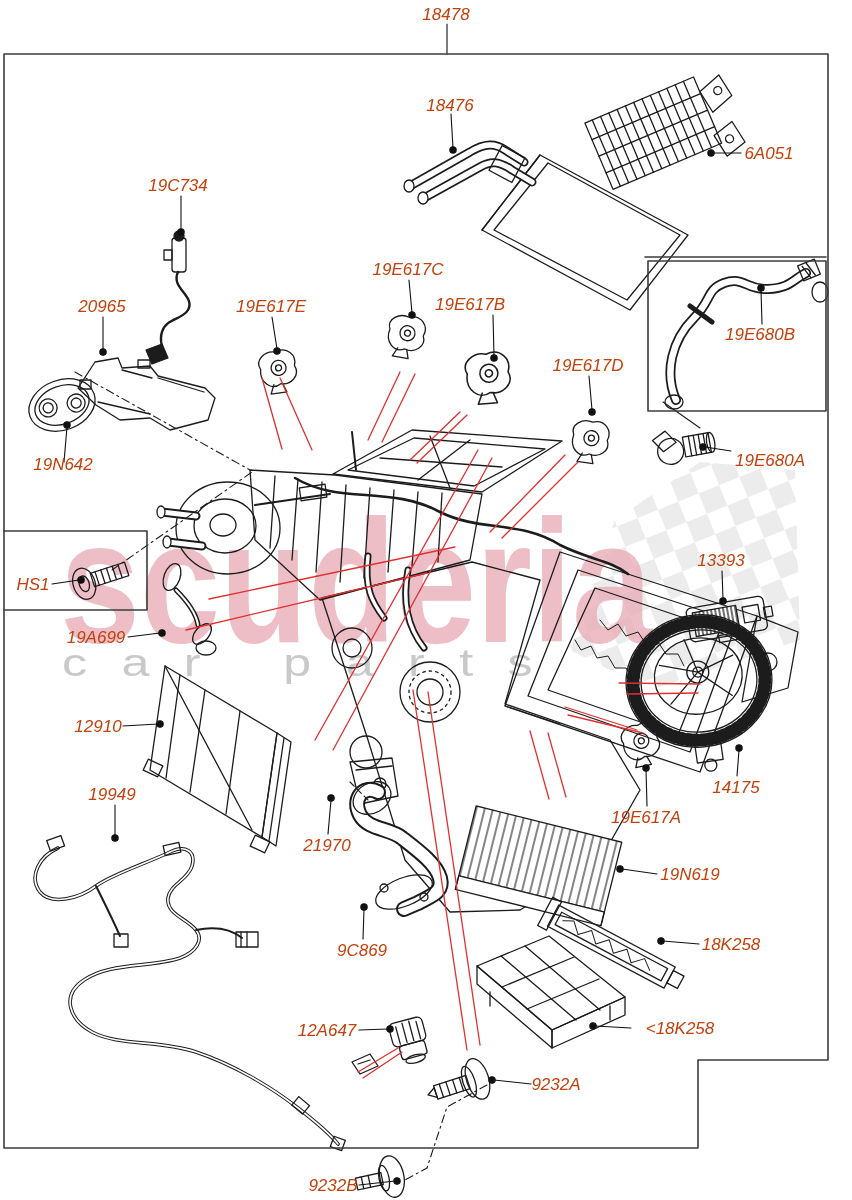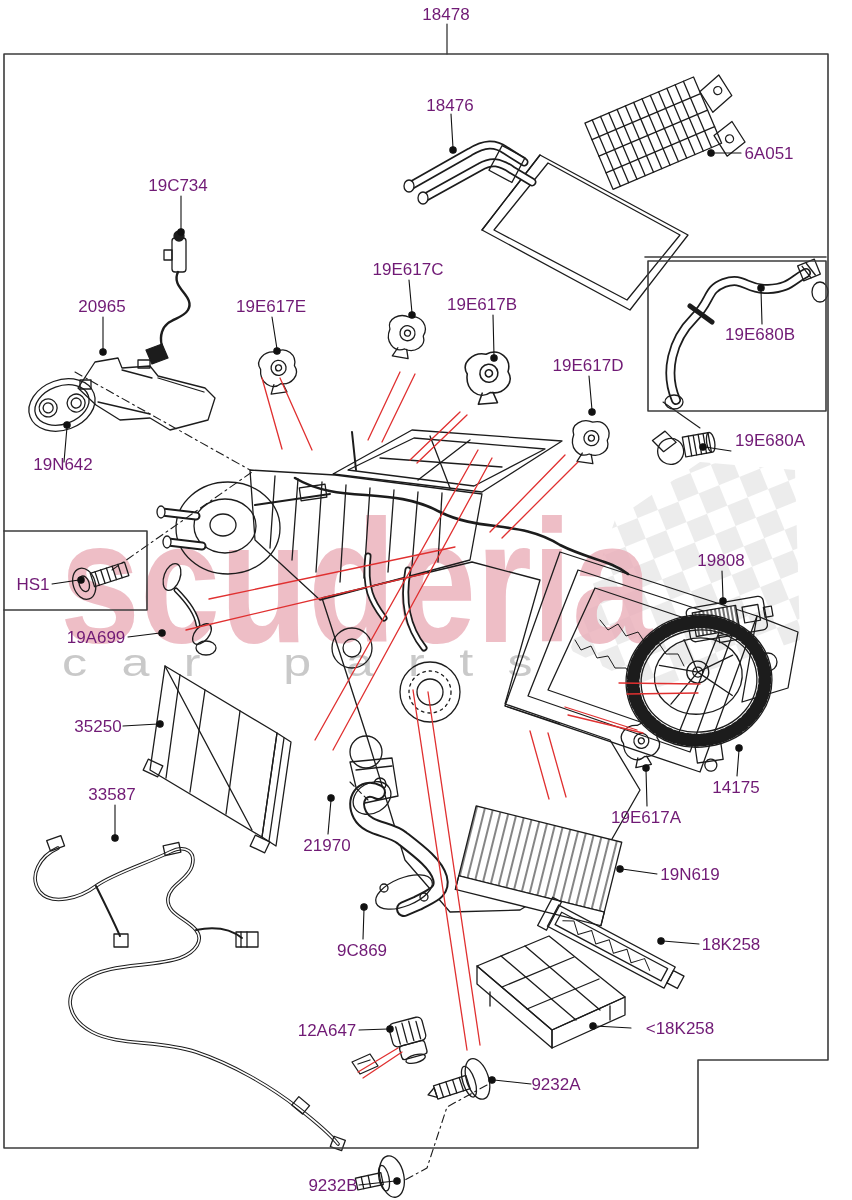--- a/index.html
+++ b/index.html
@@ -1,20 +1,20 @@
 <!DOCTYPE html>
 <html><head>
 <meta charset="utf-8">
 <style>
   html,body{margin:0;padding:0;background:#fff;}
   #stage{position:relative;width:852px;height:1200px;background:#fff;overflow:hidden;
          font-family:"Liberation Sans",sans-serif;}
   #art{position:absolute;left:0;top:0;}
-  .lbl{position:absolute;transform:translateX(-50%);color:#701a75;font-size:17px;
-       line-height:1.05;white-space:nowrap;cursor:pointer;font-family:"Liberation Sans",sans-serif;}
+  .lbl{position:absolute;transform:translateX(-50%);color:#c2410c;font-size:17px;
+       line-height:1.05;white-space:nowrap;cursor:pointer;font-family:"Liberation Sans",sans-serif;font-style:italic;}
 </style>
 </head>
 <body>
 
 <div id="stage">
 
 <svg id="art" width="852" height="1200" viewBox="0 0 852 1200" stroke-linecap="round" stroke-linejoin="round">
   <defs>
     <pattern id="chk" width="44" height="44" patternUnits="userSpaceOnUse" patternTransform="rotate(-22 680 570)">
       <rect width="22" height="22" x="0" y="0" fill="#d8d8d8"></rect>
@@ -451,31 +451,31 @@
 </svg>
 
 <div class="lbl" style="left:446px;top:6px">18478</div>
 <div class="lbl" style="left:450px;top:97px">18476</div>
 <div class="lbl" style="left:769px;top:145px">6A051</div>
 <div class="lbl" style="left:178px;top:177px">19C734</div>
 <div class="lbl" style="left:102px;top:298px">20965</div>
 <div class="lbl" style="left:63px;top:456px">19N642</div>
 <div class="lbl" style="left:271px;top:298px">19E617E</div>
 <div class="lbl" style="left:408px;top:261px">19E617C</div>
-<div class="lbl" style="left:482px;top:296px">19E617B</div>
+<div class="lbl" style="left:470px;top:296px">19E617B</div>
 <div class="lbl" style="left:588px;top:357px">19E617D</div>
 <div class="lbl" style="left:760px;top:326px">19E680B</div>
-<div class="lbl" style="left:770px;top:432px">19E680A</div>
+<div class="lbl" style="left:770px;top:452px">19E680A</div>
 <div class="lbl" style="left:33px;top:576px">HS1</div>
 <div class="lbl" style="left:96px;top:629px">19A699</div>
-<div class="lbl" style="left:98px;top:718px">35250</div>
-<div class="lbl" style="left:112px;top:786px">33587</div>
+<div class="lbl" style="left:98px;top:718px">12910</div>
+<div class="lbl" style="left:112px;top:786px">19949</div>
 <div class="lbl" style="left:327px;top:837px">21970</div>
 <div class="lbl" style="left:362px;top:942px">9C869</div>
-<div class="lbl" style="left:721px;top:552px">19808</div>
+<div class="lbl" style="left:721px;top:552px">13393</div>
 <div class="lbl" style="left:736px;top:779px">14175</div>
 <div class="lbl" style="left:646px;top:809px">19E617A</div>
 <div class="lbl" style="left:690px;top:866px">19N619</div>
 <div class="lbl" style="left:731px;top:936px">18K258</div>
 <div class="lbl" style="left:680px;top:1020px">&lt;18K258</div>
 <div class="lbl" style="left:327px;top:1022px">12A647</div>
 <div class="lbl" style="left:556px;top:1076px">9232A</div>
 <div class="lbl" style="left:333px;top:1177px">9232B</div>
 
 </div>

